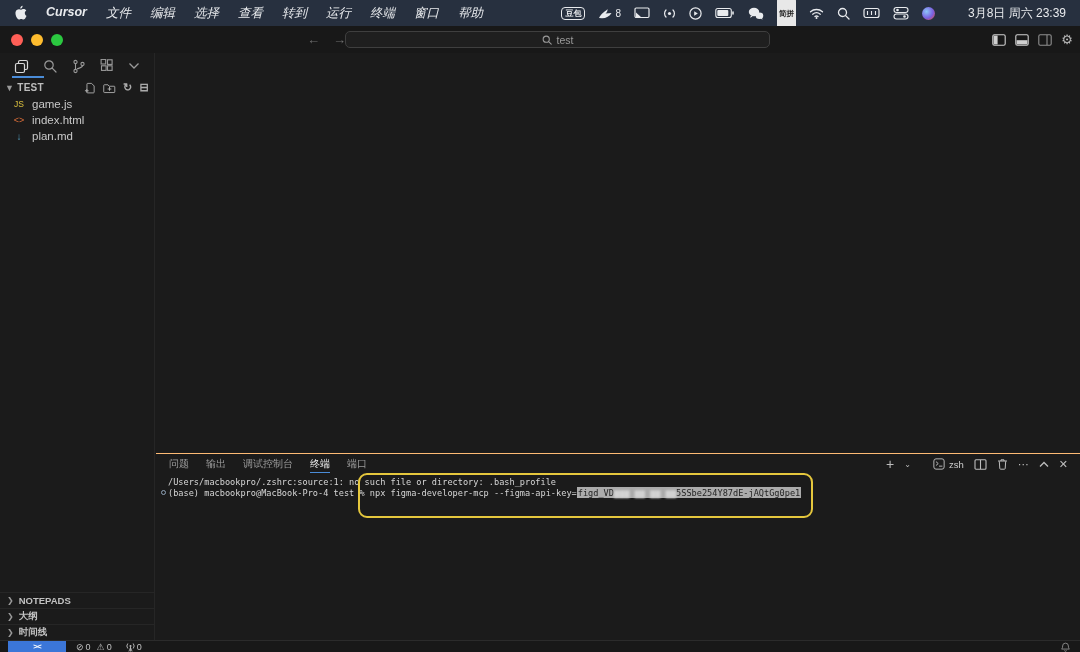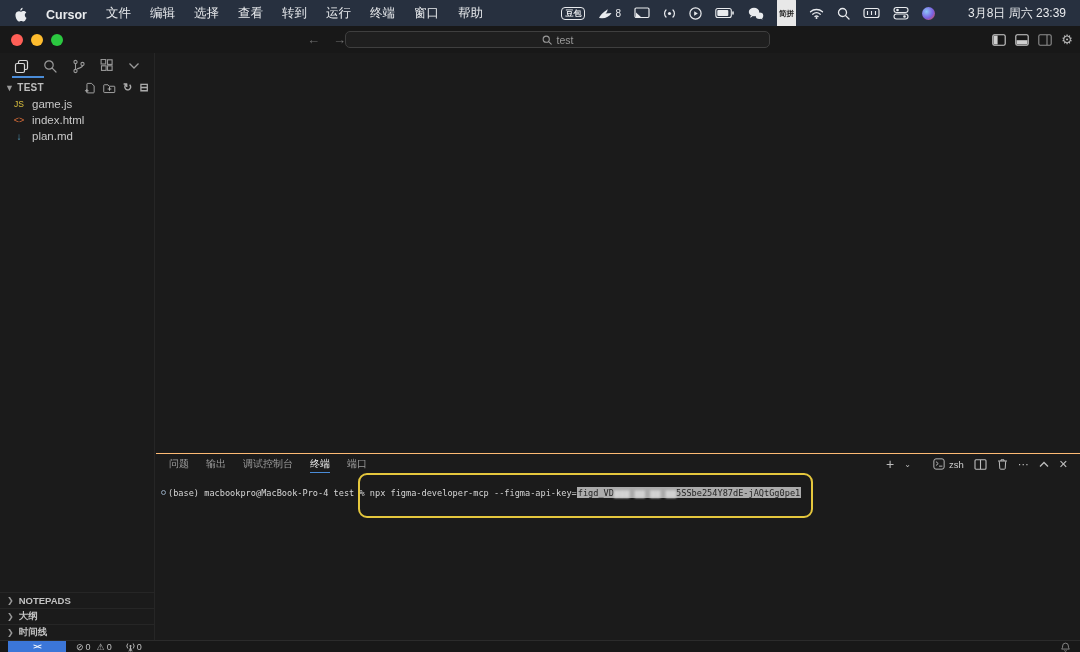--- a/index.html
+++ b/index.html
@@ -4,21 +4,21 @@
 <style>
   * { margin:0; padding:0; box-sizing:border-box; }
   html,body { background:#000; }
   .screen{ position:relative; width:1080px; height:652px; background:#1b1b1b;
     font-family:"Liberation Sans",sans-serif; overflow:hidden; color:#ddd; }
 
   
   .menubar{ position:absolute; top:0; left:0; right:0; height:26px; background:#27303f;
     display:flex; align-items:center; justify-content:space-between; padding:0 14px;
     color:#e9ebee; font-size:12.5px; }
-  .mb-left{ display:flex; align-items:flex-end; gap:19px; }
+  .mb-left{ display:flex; align-items:flex-start; gap:19px;font-style:italic; }
   .mb-left .appname{ font-weight:bold; }
   .mb-right{ display:flex; align-items:center; gap:13px; }
   .tray{ display:flex; align-items:center; gap:3px; }
   .tray svg{ display:block; }
   .pill{ border:1.2px solid #e9ebee; border-radius:4px; font-size:8px; padding:0px 3px;
     line-height:11px; font-weight:bold; }
   .ime{ background:#e8e8e8; color:#1c1c1c; border-radius:3px; font-size:7.5px;
     font-weight:bold; padding:11px 2px; line-height:9px; }
   .siri{ width:13px; height:13px; border-radius:50%;
     background:radial-gradient(circle at 35% 35%, #8cc6f7, #7a5fe0 55%, #d8504a 90%); display:block; }
@@ -367,20 +367,21 @@
           <svg width="10" height="7" viewBox="0 0 10 7">
               <path d="M1 5.5L5 1.5l4 4" fill="none" stroke="#bdbdbd" stroke-width="1.3"></path>
             </svg>
         </span>
         <span class="tx">✕</span>
       </span>
     </div>
 
     <div class="term">
       <span class="circ"></span>
+      <div class="tline tl1">/Users/macbookpro/.zshrc:source:1: no such file or directory: .bash_profile</div>
       <div class="tline tl2"><span>(base) macbookpro@MacBook-Pro-4 test % npx figma-developer-mcp --figma-api-key=</span><span class="sel"><span>figd_VD</span><span class="redacted">▆▆▆ ▆▆ ▆▆ ▆▆</span><span>5SSbe254Y87dE-jAQtGg0pe1</span></span></div>
       <div class="ybox"></div>
       <div class="hint">⌘K to generate a command</div>
     </div>
   </section>
 
   <footer class="statusbar">
     <span class="remote">&gt;&lt;</span>
     <span class="sb-group">
       <span class="sb-ic">⊘</span>

